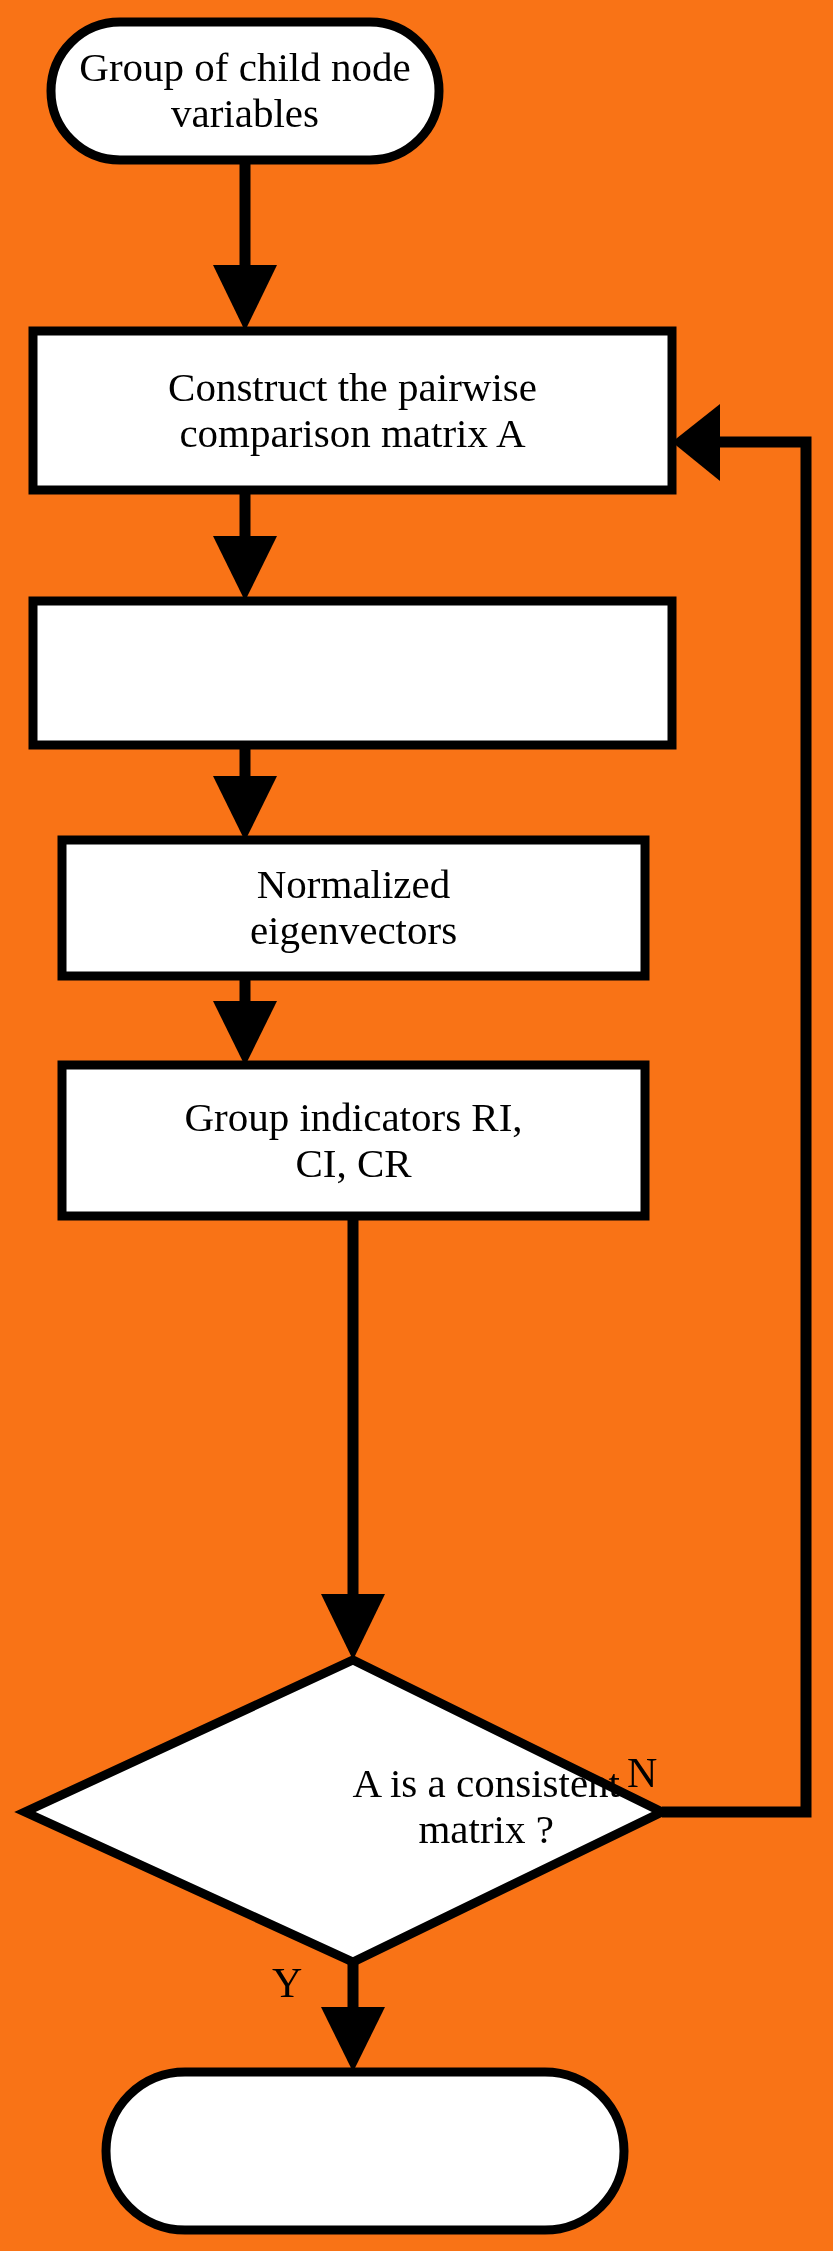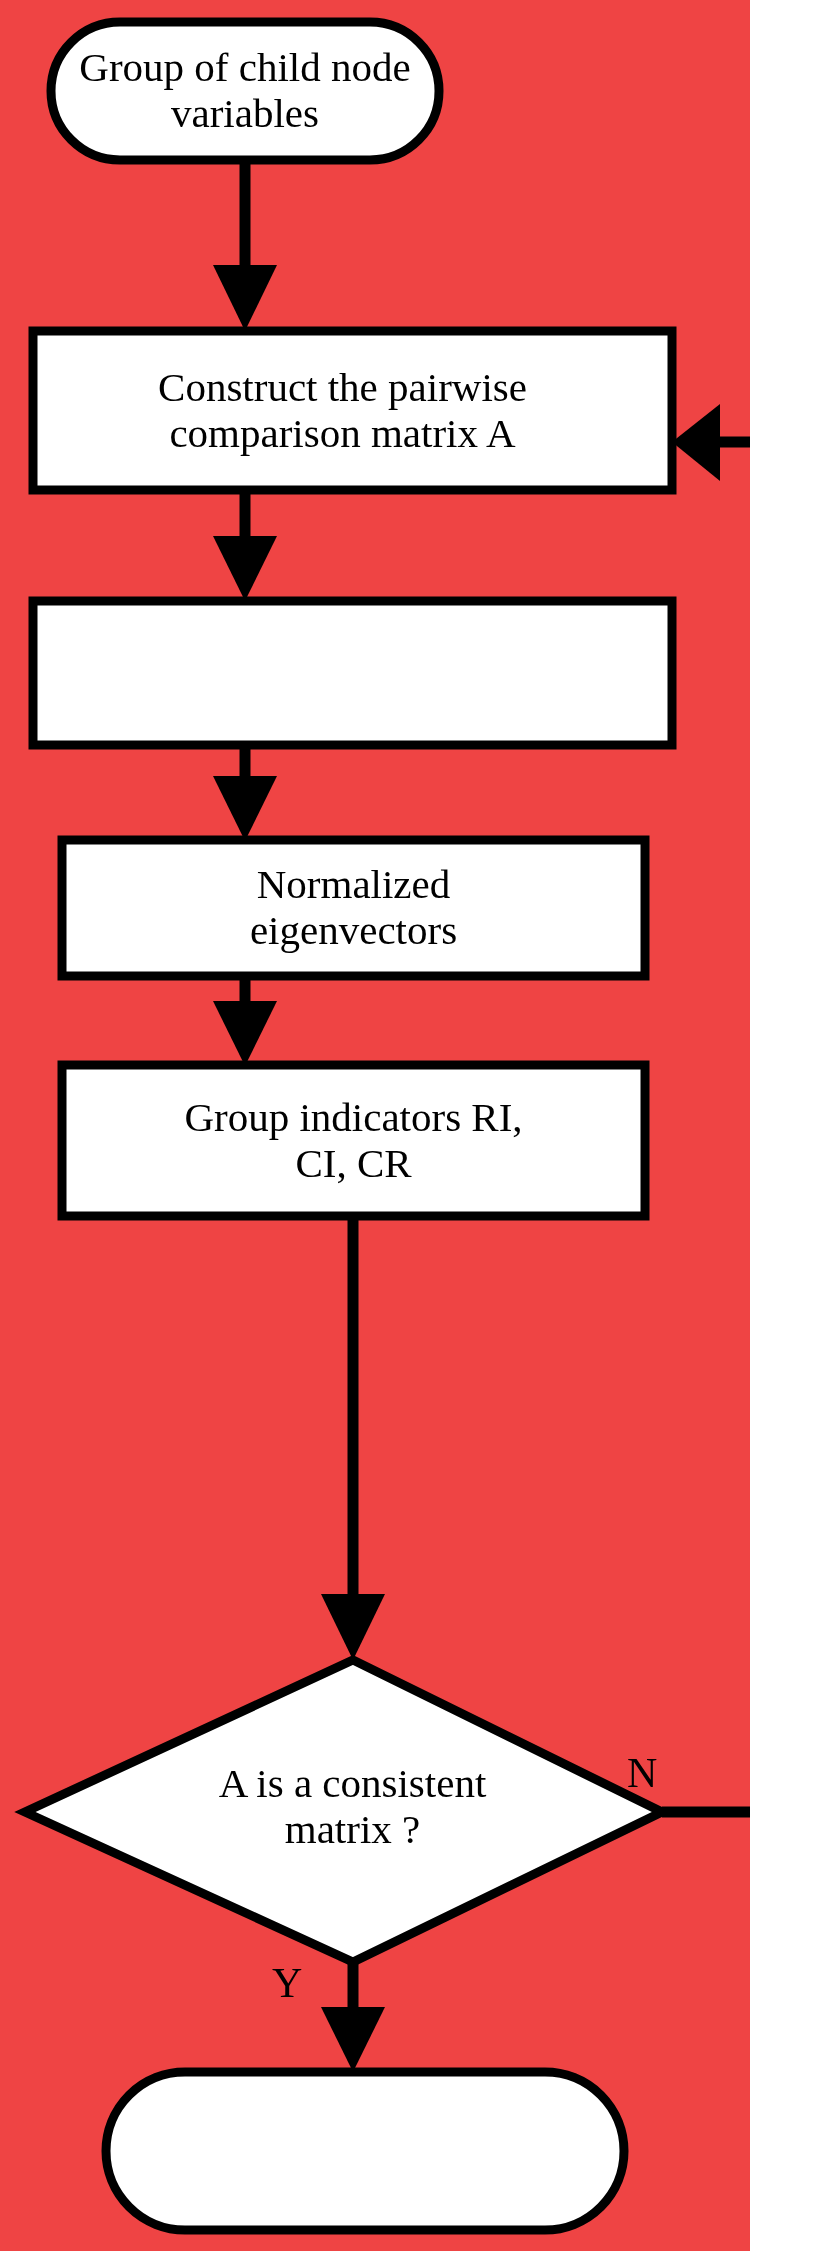--- a/index.html
+++ b/index.html
@@ -7,23 +7,23 @@
     margin: 0;
     padding: 0;
     background: #ffffff;
   }
   body {
     font-family: "Liberation Serif", "DejaVu Serif", serif;
     color: #000000;
   }
   #canvas {
     position: relative;
-    width: 750px;
+    width: 833px;
     height: 2251px;
-    background: #ef4444;
+    background: #f97316;
     overflow: hidden;
   }
   #flow-svg {
     position: absolute;
     left: 0;
     top: 0;
     width: 833px;
     height: 2251px;
   }
   .node-label {
@@ -102,37 +102,37 @@
       <line x1="353" y1="1962" x2="353" y2="2010" stroke="#000000" stroke-width="11"></line>
       <polygon points="321,2007 385,2007 353,2072" fill="#000000"></polygon>
     </g>
   </svg>
 
   <div class="node-label" style="left:51px; top:22px; width:388px; height:138px;">
     <span>Group of child node
 variables</span>
   </div>
 
-  <div class="node-label" style="left:23px; top:331px; width:639px; height:159px;align-items:center;">
+  <div class="node-label" style="left:33px; top:331px; width:639px; height:159px;align-items:center;">
     <span>Construct the pairwise
 comparison matrix A</span>
   </div>
 
 
   <div class="node-label" style="left:62px; top:840px; width:583px; height:136px;">
     <span>Normalized
 eigenvectors</span>
   </div>
 
   <div class="node-label" style="left:62px; top:1065px; width:583px; height:151px;">
     <span>Group indicators RI,
 CI, CR</span>
   </div>
 
-  <div class="node-label" style="left:85px; top:1712px; width:535px; height:190px;">
+  <div class="node-label" style="left:85px; top:1712px; width:535px; height:190px;justify-content:flex-end;">
     <span>A is a consistent
 matrix ?</span>
   </div>
 
 
   <div class="edge-label" style="left:627px; top:1752px;">
     <span>N</span>
   </div>
 
   <div class="edge-label" style="left:272px; top:1962px;">

